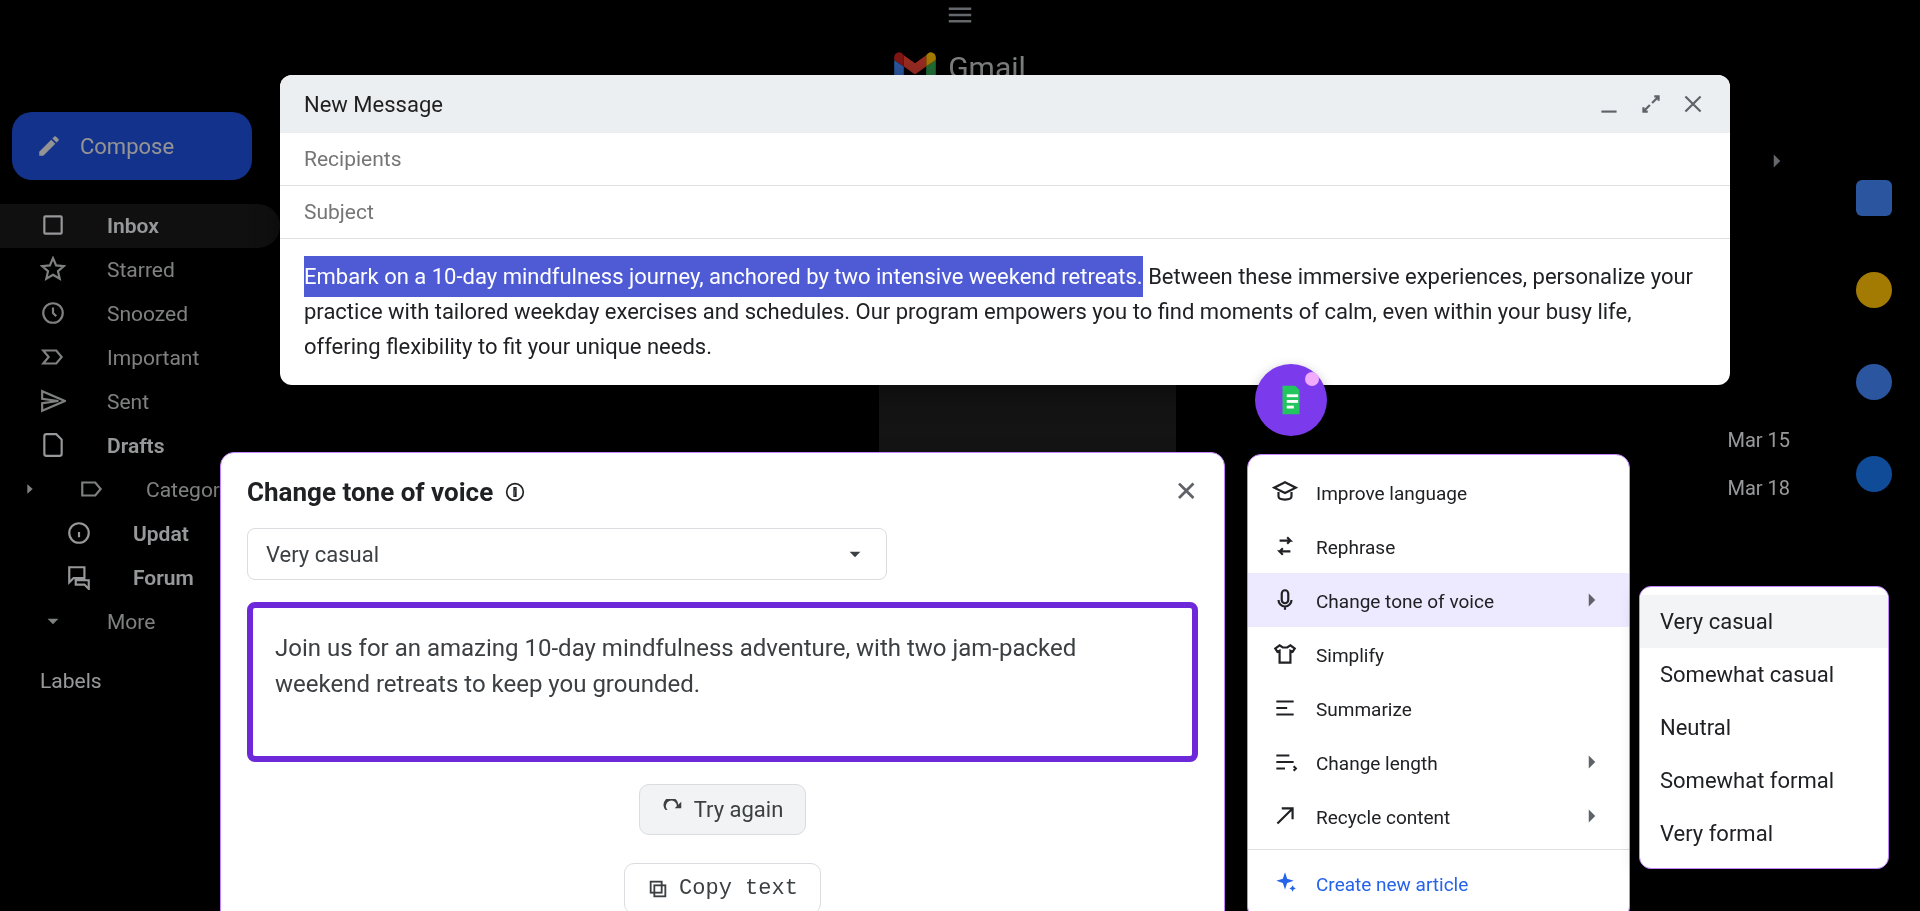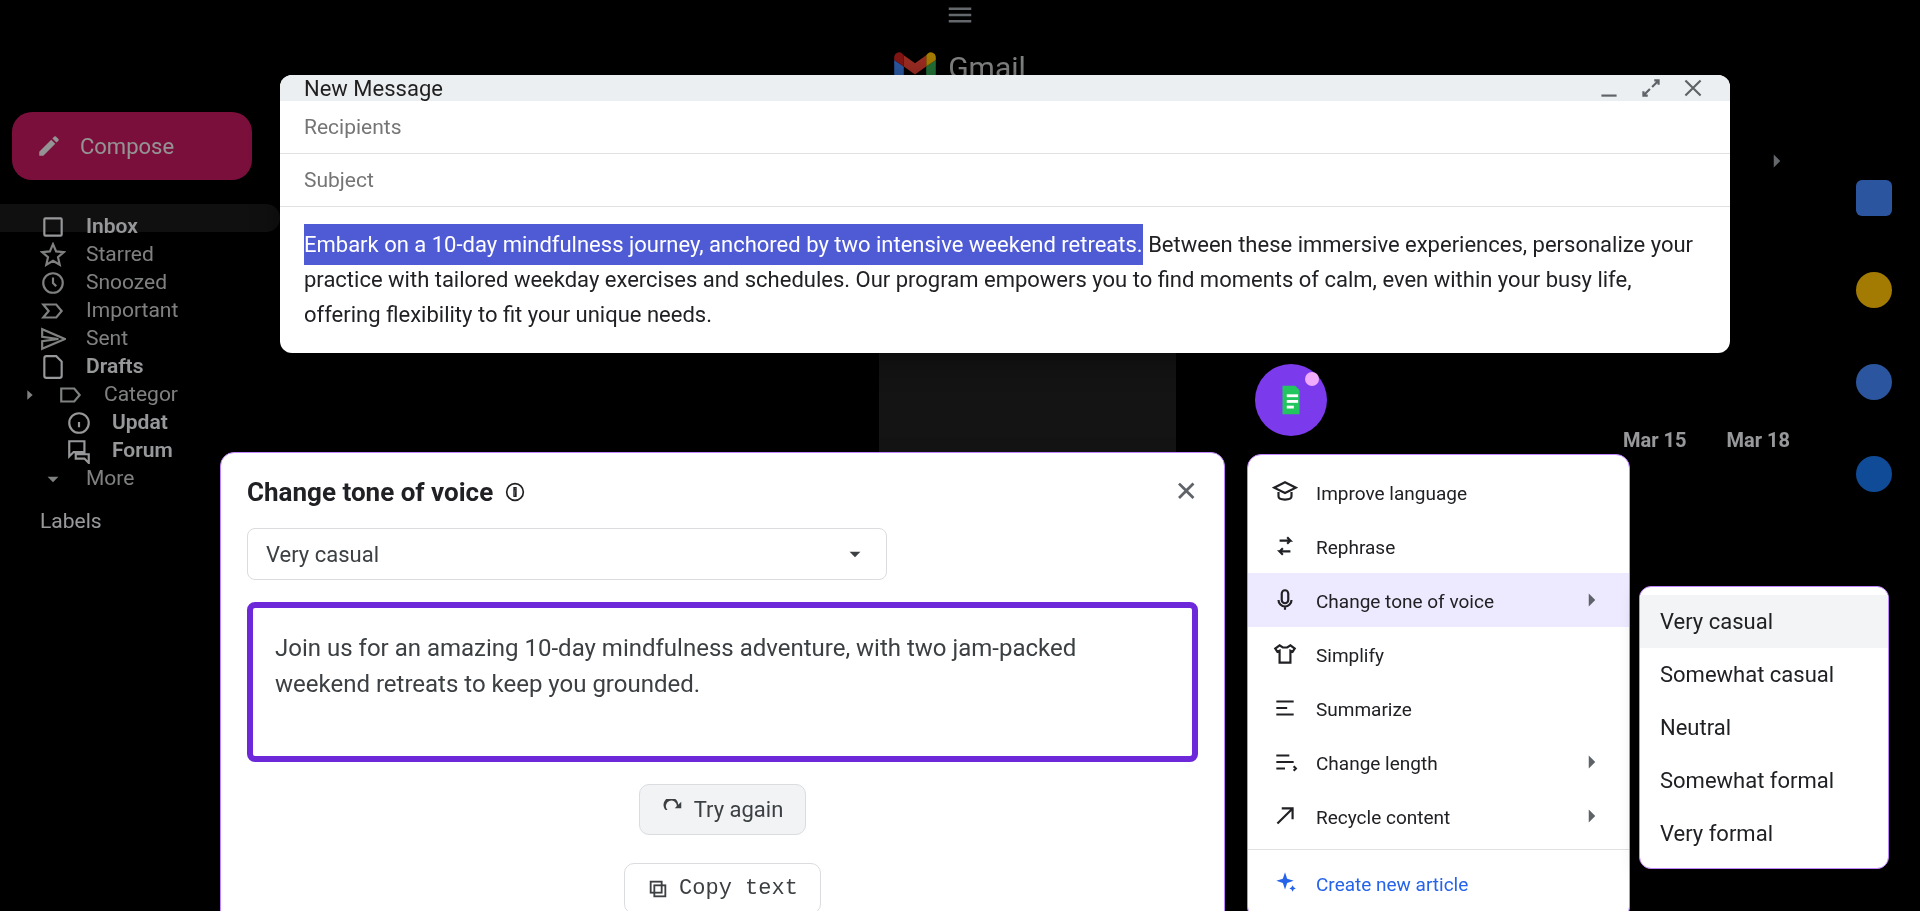--- a/index.html
+++ b/index.html
@@ -12,33 +12,33 @@
 .gmail-text { font-size: 30px; color: #c4c7c5; }
 .search-bar { flex: 0 0 870px; margin-left: 135px; height: 60px; background: #1f1f1f; border-radius: 30px; display: flex; align-items: center; padding: 0 18px; gap: 14px; }
 .search-bar input { flex: 1; background: transparent; border: none; outline: none; color: #ec4899; font-size: 14px; }
 .search-opts { margin-left: auto; color: #9aa0a6; }
 .header-right { margin-left: auto; display: flex; align-items: center; gap: 24px; }
 .hdr-icon { width: 44px; height: 44px; display: flex; align-items: center; justify-content: center; color: #9aa0a6; cursor: pointer; }
 .avatar { width: 48px; height: 48px; border-radius: 50%; background: radial-gradient(circle, #8ab4f8, #f28b82); border: 3px solid; border-image: linear-gradient(45deg,#ea4335,#fbbc04,#34a853,#4285f4) 1; }
 
 
 .sidebar { position: absolute; left: 0; top: 100px; width: 280px; }
-.compose-btn { margin: 12px 12px 24px 12px; height: 68px; width: 240px; background: #be185d; border-radius: 20px; display: flex; align-items: center; gap: 18px; padding: 0 24px; font-size: 22px; color: #e3e3e3; cursor: pointer; }
-.nav-item { display: flex; align-items: flex-start; gap: 20px; padding: 10px 26px 10px 40px; font-size: 21px; color: #c4c7c5; cursor: pointer; border-radius: 0 28px 28px 0; height: 28px; }
+.compose-btn { margin: 12px 12px 24px 12px; height: 68px; width: 240px; background: #1d4ed8; border-radius: 20px; display: flex; align-items: center; gap: 18px; padding: 0 24px; font-size: 22px; color: #e3e3e3; cursor: pointer; }
+.nav-item { display: flex; align-items: flex-end; gap: 41px; padding: 10px 26px 10px 40px; font-size: 21px; color: #c4c7c5; cursor: pointer; border-radius: 0 28px 28px 0; height: 44px; }
 .nav-item.active { background: #1a1a1a; font-weight: 600; color: #e8eaed; }
 .nav-item.bold { font-weight: 600; color: #e8eaed; }
 .nav-sub { padding-left: 66px; }
 .labels-row { display: flex; justify-content: space-between; align-items: center; padding: 24px 30px 0 40px; font-size: 21px; color: #e8eaed; }
 
 
 .dim { position: absolute; inset: 0; background: rgba(0,0,0,0.35); pointer-events: none; }
 
 
 .compose { position: absolute; left: 280px; top: 75px; width: 1450px; background: #fff; color: #202124; border-radius: 12px; box-shadow: 0 8px 28px rgba(0,0,0,0.4); }
-.compose-header { display: flex; align-items: center; justify-content: space-between; padding: 0 24px; background: #eceff1; border-radius: 12px 12px 0 0; }
+.compose-header { display: flex; align-items: center; justify-content: space-between; padding: 16px 24px; background: #eceff1; border-radius: 12px 12px 0 0; }
 .compose-title { font-size: 22px; color: #1f1f1f; }
 .compose-ctrls { display: flex; gap: 16px; color: #5f6368; }
 .compose-field { padding: 14px 24px; border-bottom: 1px solid #e0e0e0; font-size: 21px; color: #757575; }
 .compose-body { padding: 20px 24px; font-size: 22px; line-height: 1.6; color: #202124; }
 .hl { background: #4f5bd5; color: #fff; padding: 8px 0; }
 
 
 .ai-fab { position: absolute; left: 1255px; top: 364px; width: 72px; height: 72px; border-radius: 50%; background: #7c3aed; display: flex; align-items: center; justify-content: center; box-shadow: 0 4px 12px rgba(0,0,0,0.3); }
 .ai-fab::after { content:''; position:absolute; top:8px; right:8px; width:14px; height:14px; border-radius:50%; background:#f0abfc; }
 
@@ -62,21 +62,21 @@
 .menu-item .chev { margin-left: auto; color: #5f6368; }
 .menu-divider { height: 1px; background: #e0e0e0; margin: 6px 0; }
 .menu-item.link { color: #2563eb; }
 
 
 .tone-sub { position: absolute; left: 1639px; top: 586px; width: 250px; background: #fff; border: 1px solid #c084fc; border-radius: 12px; box-shadow: 0 4px 20px rgba(0,0,0,0.2); color: #202124; padding: 8px 0; }
 .tone-sub-item { padding: 14px 20px; font-size: 22px; cursor: pointer; }
 .tone-sub-item.sel { background: #f3f4f6; }
 
 
-.dates { position: absolute; right: 130px; top: 428px; color: #e8eaed; font-size: 20px; display: flex; flex-direction: row; gap: 40px; font-weight: 700; }
+.dates { position: absolute; right: 130px; top: 428px; color: #e8eaed; font-size: 20px; display: flex; flex-direction: column; gap: 24px; font-weight: 400; }
 .rs-icons { position: absolute; right: 18px; top: 180px; width: 56px; display: flex; flex-direction: column; gap: 56px; align-items: center; }
 .rs-icon { width: 36px; height: 36px; border-radius: 6px; }
 .nav-arrows { position: absolute; right: 130px; top: 148px; display: flex; gap: 46px; color: #9aa0a6; }
 
 svg { display: block; }
 .ico { width: 26px; height: 26px; fill: currentColor; }
 .ico-lg { width: 30px; height: 30px; fill: currentColor; }
 </style>
 </head>
 <body>

